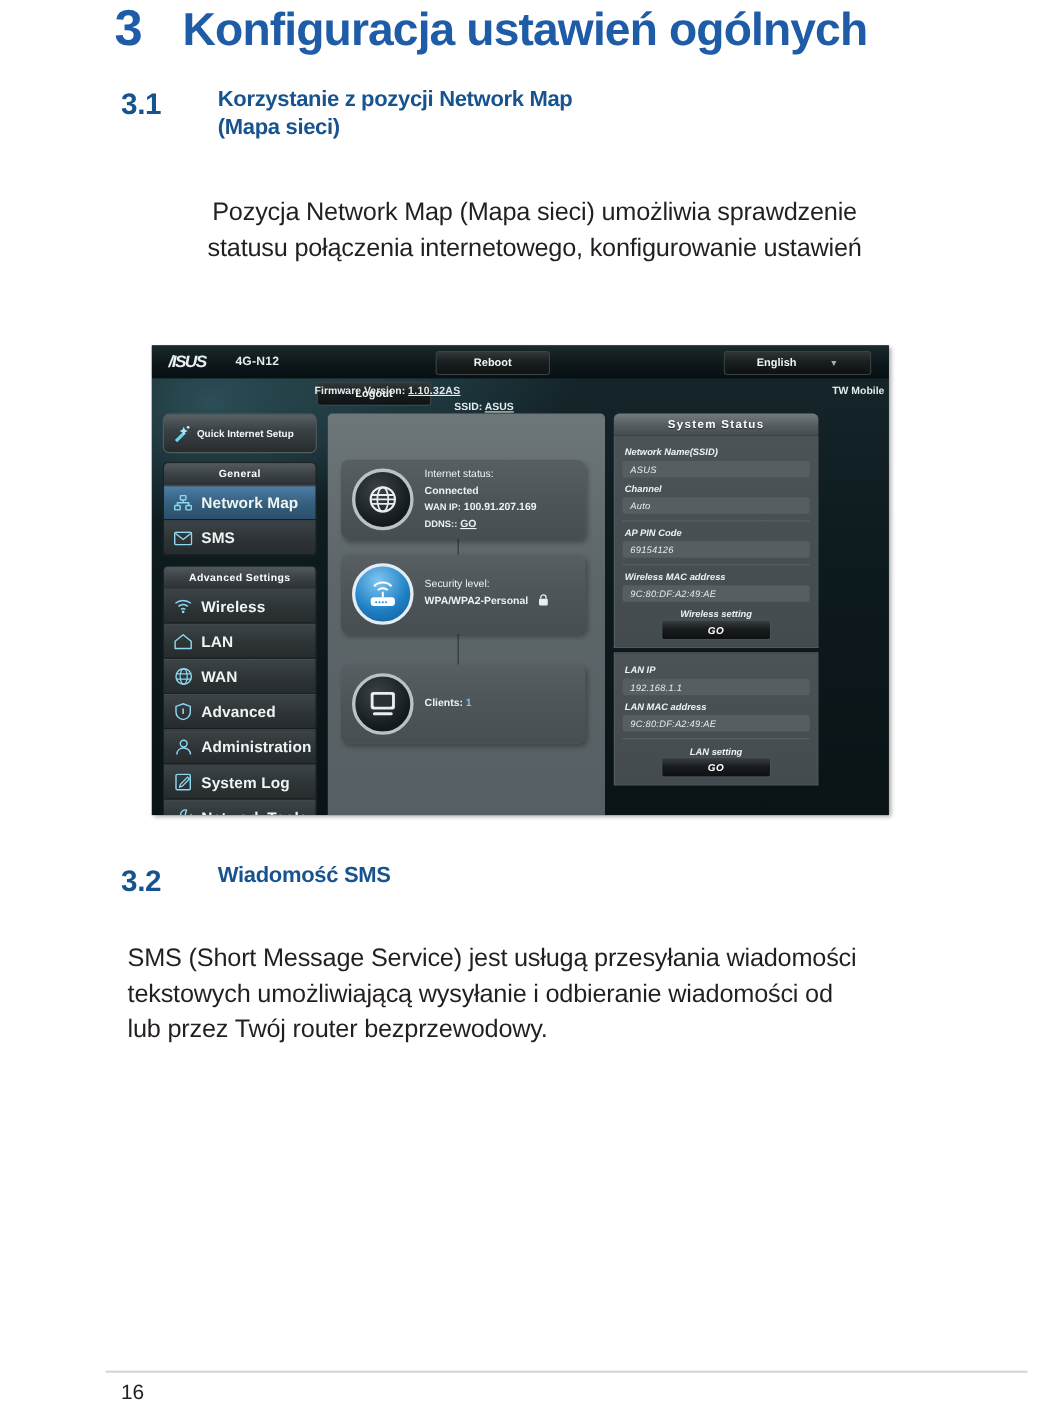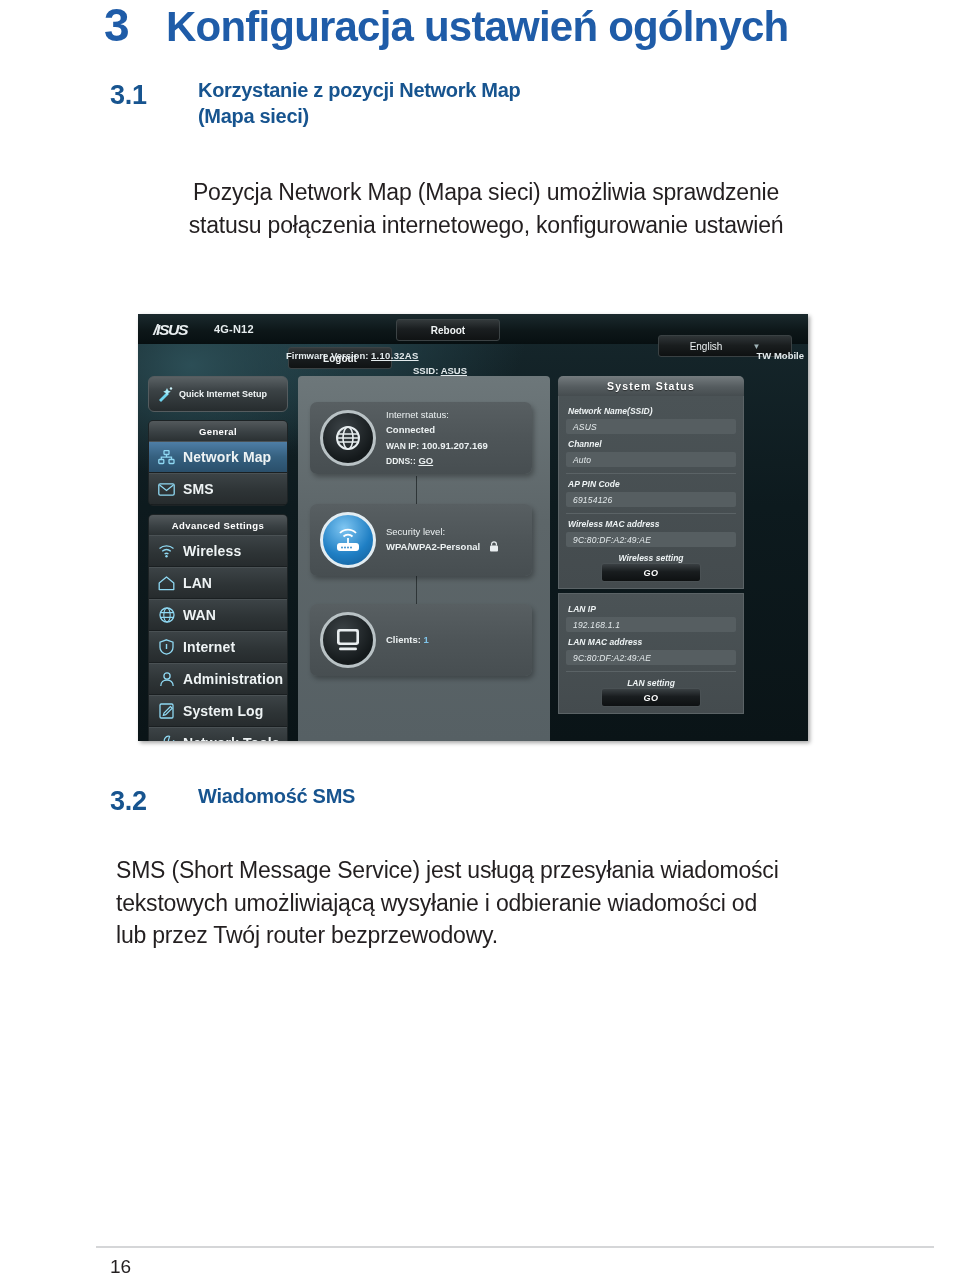--- a/index.html
+++ b/index.html
@@ -141,26 +141,25 @@
   .btn-reboot { left: 258px; width: 102px; }
   .lang {
     position: absolute;
     left: 520px; top: 5px;
     width: 132px; height: 20px;
     border-radius: 3px;
     background: linear-gradient(180deg,#2f3537 0%, #191d1e 48%, #0e1112 100%);
     border: 1px solid #3a4143;
     color: #eef3f4;
     font-size: 10px;
-    font-weight: normal;
+    font-weight: bold;
     display: flex;
     align-items: center;
     justify-content: center;
     gap: 30px;
-    margin-top: 16px;
   }
   .lang .caret {
     color: #9fb2b6;
     font-size: 8px;
   }
 
   
   .infostrip {
     position: absolute;
     left: 0; top: 30px;
@@ -314,21 +313,21 @@
     position: absolute;
     left: 12px;
     width: 222px;
     height: 72px;
     border-radius: 7px;
     background: linear-gradient(180deg,#585f62 0%, #4e5558 50%, #474e51 100%);
     box-shadow: 2px 3px 5px rgba(0,0,0,0.28);
     display: flex;
     align-items: center;
   }
-  .card-1 { top: 26px; }
+  .card-1 { top: 42px; }
   .card-2 { top: 128px; }
   .card-3 { top: 228px; }
 
   .card-icon {
     width: 56px; height: 56px;
     flex: 0 0 56px;
     margin-left: 10px;
     border-radius: 50%;
     display: flex;
     align-items: center;
@@ -578,21 +577,21 @@
         <span class="label">WAN</span>
       </div>
 
       <div class="menu-item">
         <span class="mi-icon">
           <svg width="15" height="16" viewBox="0 0 15 16">
             <path d="M7.5 0.8 L14 3.2 v5 c0 4 -3.4 6.2 -6.5 7 -3.1 -0.8 -6.5 -3 -6.5 -7 v-5 Z" fill="none" stroke="#8fd8f2" stroke-width="1.3"></path>
             <path d="M7.5 5 v5" stroke="#8fd8f2" stroke-width="1.4"></path>
           </svg>
         </span>
-        <span class="label">Internet</span>
+        <span class="label">Advanced</span>
       </div>
 
       <div class="menu-item">
         <span class="mi-icon">
           <svg width="16" height="16" viewBox="0 0 16 16">
             <circle cx="8" cy="5" r="3.1" fill="none" stroke="#8fd8f2" stroke-width="1.3"></circle>
             <path d="M1.8 15 c0 -3.8 2.8 -6 6.2 -6 s6.2 2.2 6.2 6" fill="none" stroke="#8fd8f2" stroke-width="1.3"></path>
           </svg>
         </span>
         <span class="label">Administration</span>

